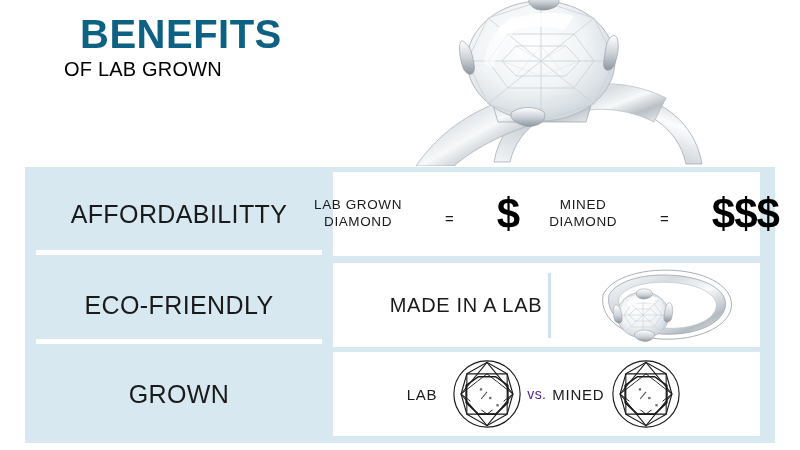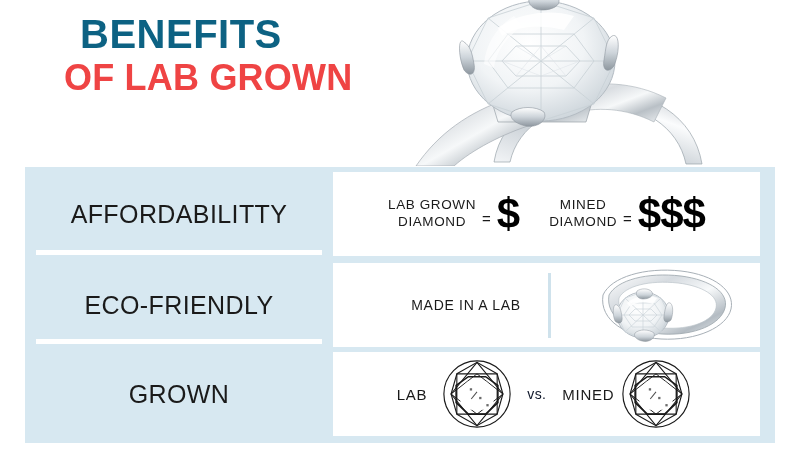--- a/index.html
+++ b/index.html
@@ -32,23 +32,23 @@
   #title-main {
     font-size: 40px;
     font-weight: bold;
     color: #0d6283;
     letter-spacing: 0.5px;
     line-height: 1.02;
     margin: 0;
     padding-left: 18px;
   }
   #title-sub {
-    font-size: 36px;
-    font-weight: bold;
-    color: #ef4444;
+    font-size: 20px;
+    font-weight: normal;
+    color: #000000;
     letter-spacing: 0.2px;
     line-height: 1.05;
     margin: 4px 0 0 0;
     padding-left: 2px;
   }
 
   
   #hero-ring {
     position: absolute;
     left: 398px;
@@ -122,20 +122,21 @@
     position: absolute;
     left: 0; top: 0;
     width: 427px; height: 84px;
     display: flex;
     align-items: center;
     justify-content: center;
   }
   .price-group {
     display: flex;
     align-items: center;
+    gap: 37px;
   }
   .price-label {
     font-size: 13.5px;
     color: #1a1a1a;
     line-height: 1.25;
     text-align: center;
     letter-spacing: 0.6px;
     white-space: nowrap;
   }
   .price-eq {
@@ -160,21 +161,21 @@
   }
   #eco-text {
     position: absolute;
     left: 52px;
     top: 0;
     height: 84px;
     width: 162px;
     display: flex;
     align-items: center;
     justify-content: center;
-    font-size: 14px;
+    font-size: 20px;
     color: #1a1a1a;
     letter-spacing: 0.7px;
     white-space: nowrap;
   }
   #eco-vdivider {
     position: absolute;
     left: 215px;
     top: 10px;
     width: 3px;
     height: 65px;
@@ -205,22 +206,22 @@
     white-space: nowrap;
   }
   .gem {
     width: 72px;
     height: 72px;
     margin: 0 4px;
   }
   .gem svg { display: block; }
   #vs-word {
     font-size: 14px;
-    color: #0f172a;
-    margin: 0 10px;
+    color: #4c1d95;
+    margin: 0 0;
     letter-spacing: 0.4px;
   }
   #lab-word { margin-right: 10px; }
   #mined-word { margin-left: 6px; margin-right: 2px; }
 </style>
 </head>
 <body>
 
 <div id="header">
 

